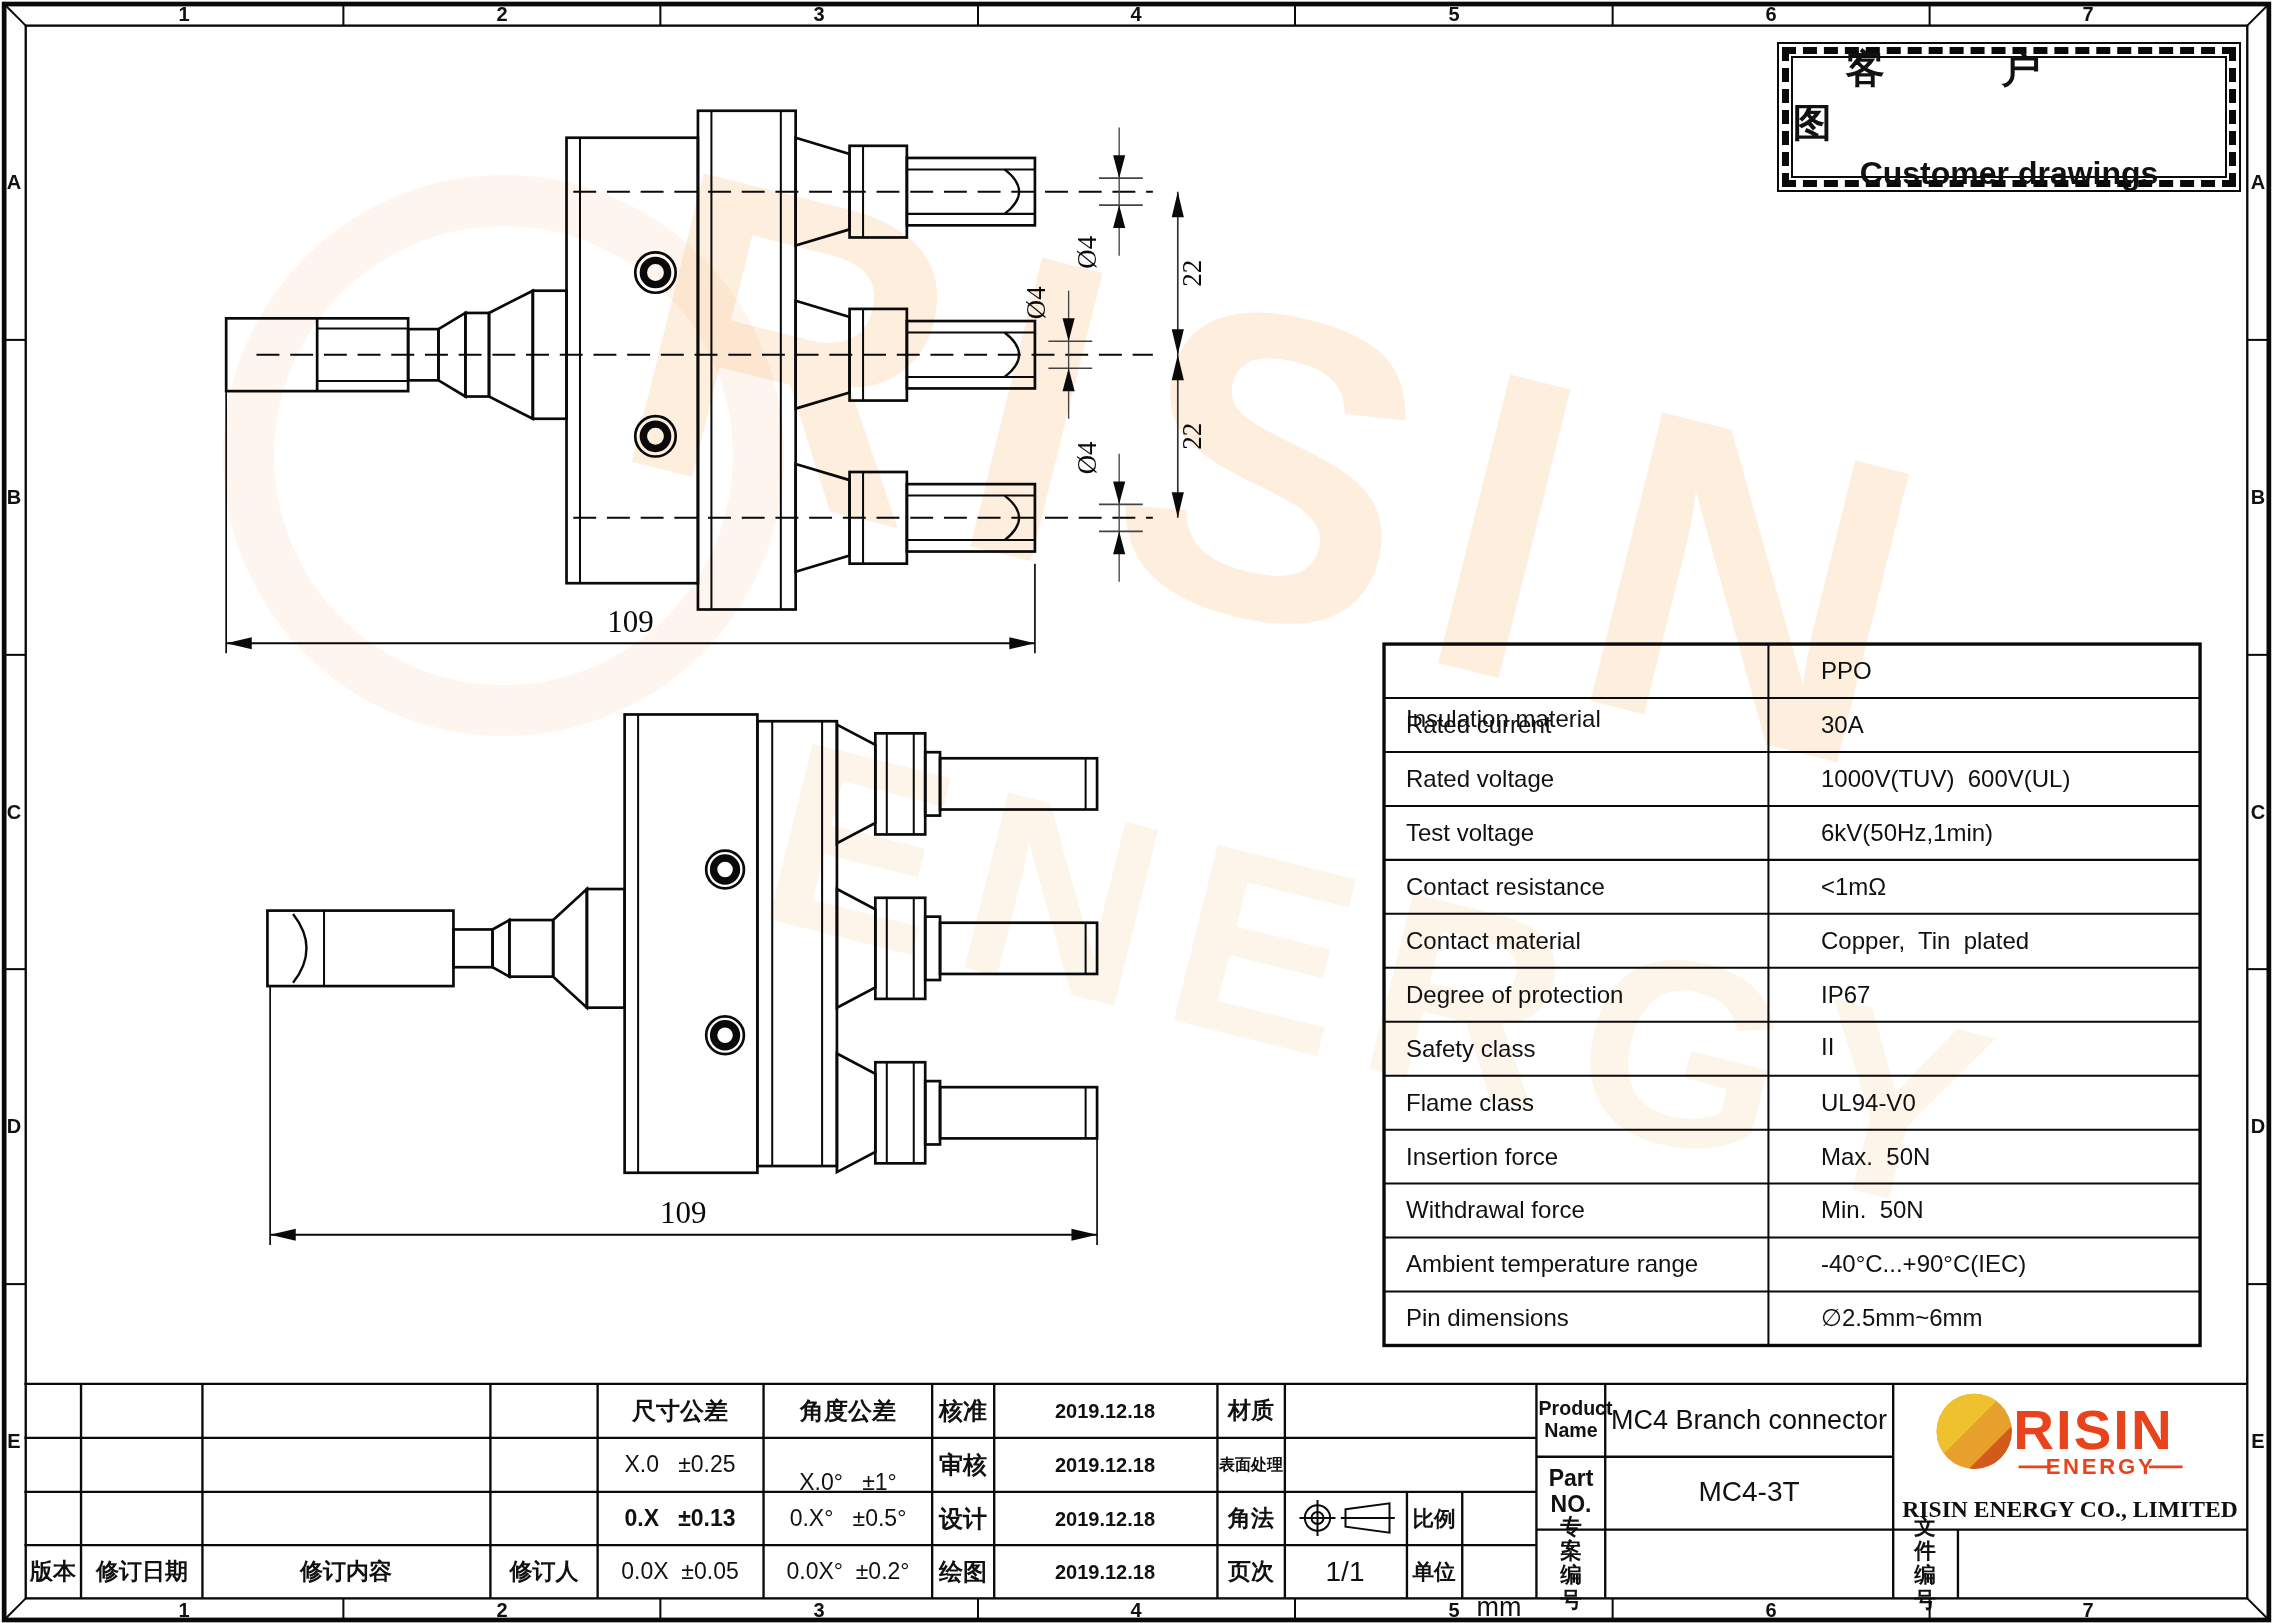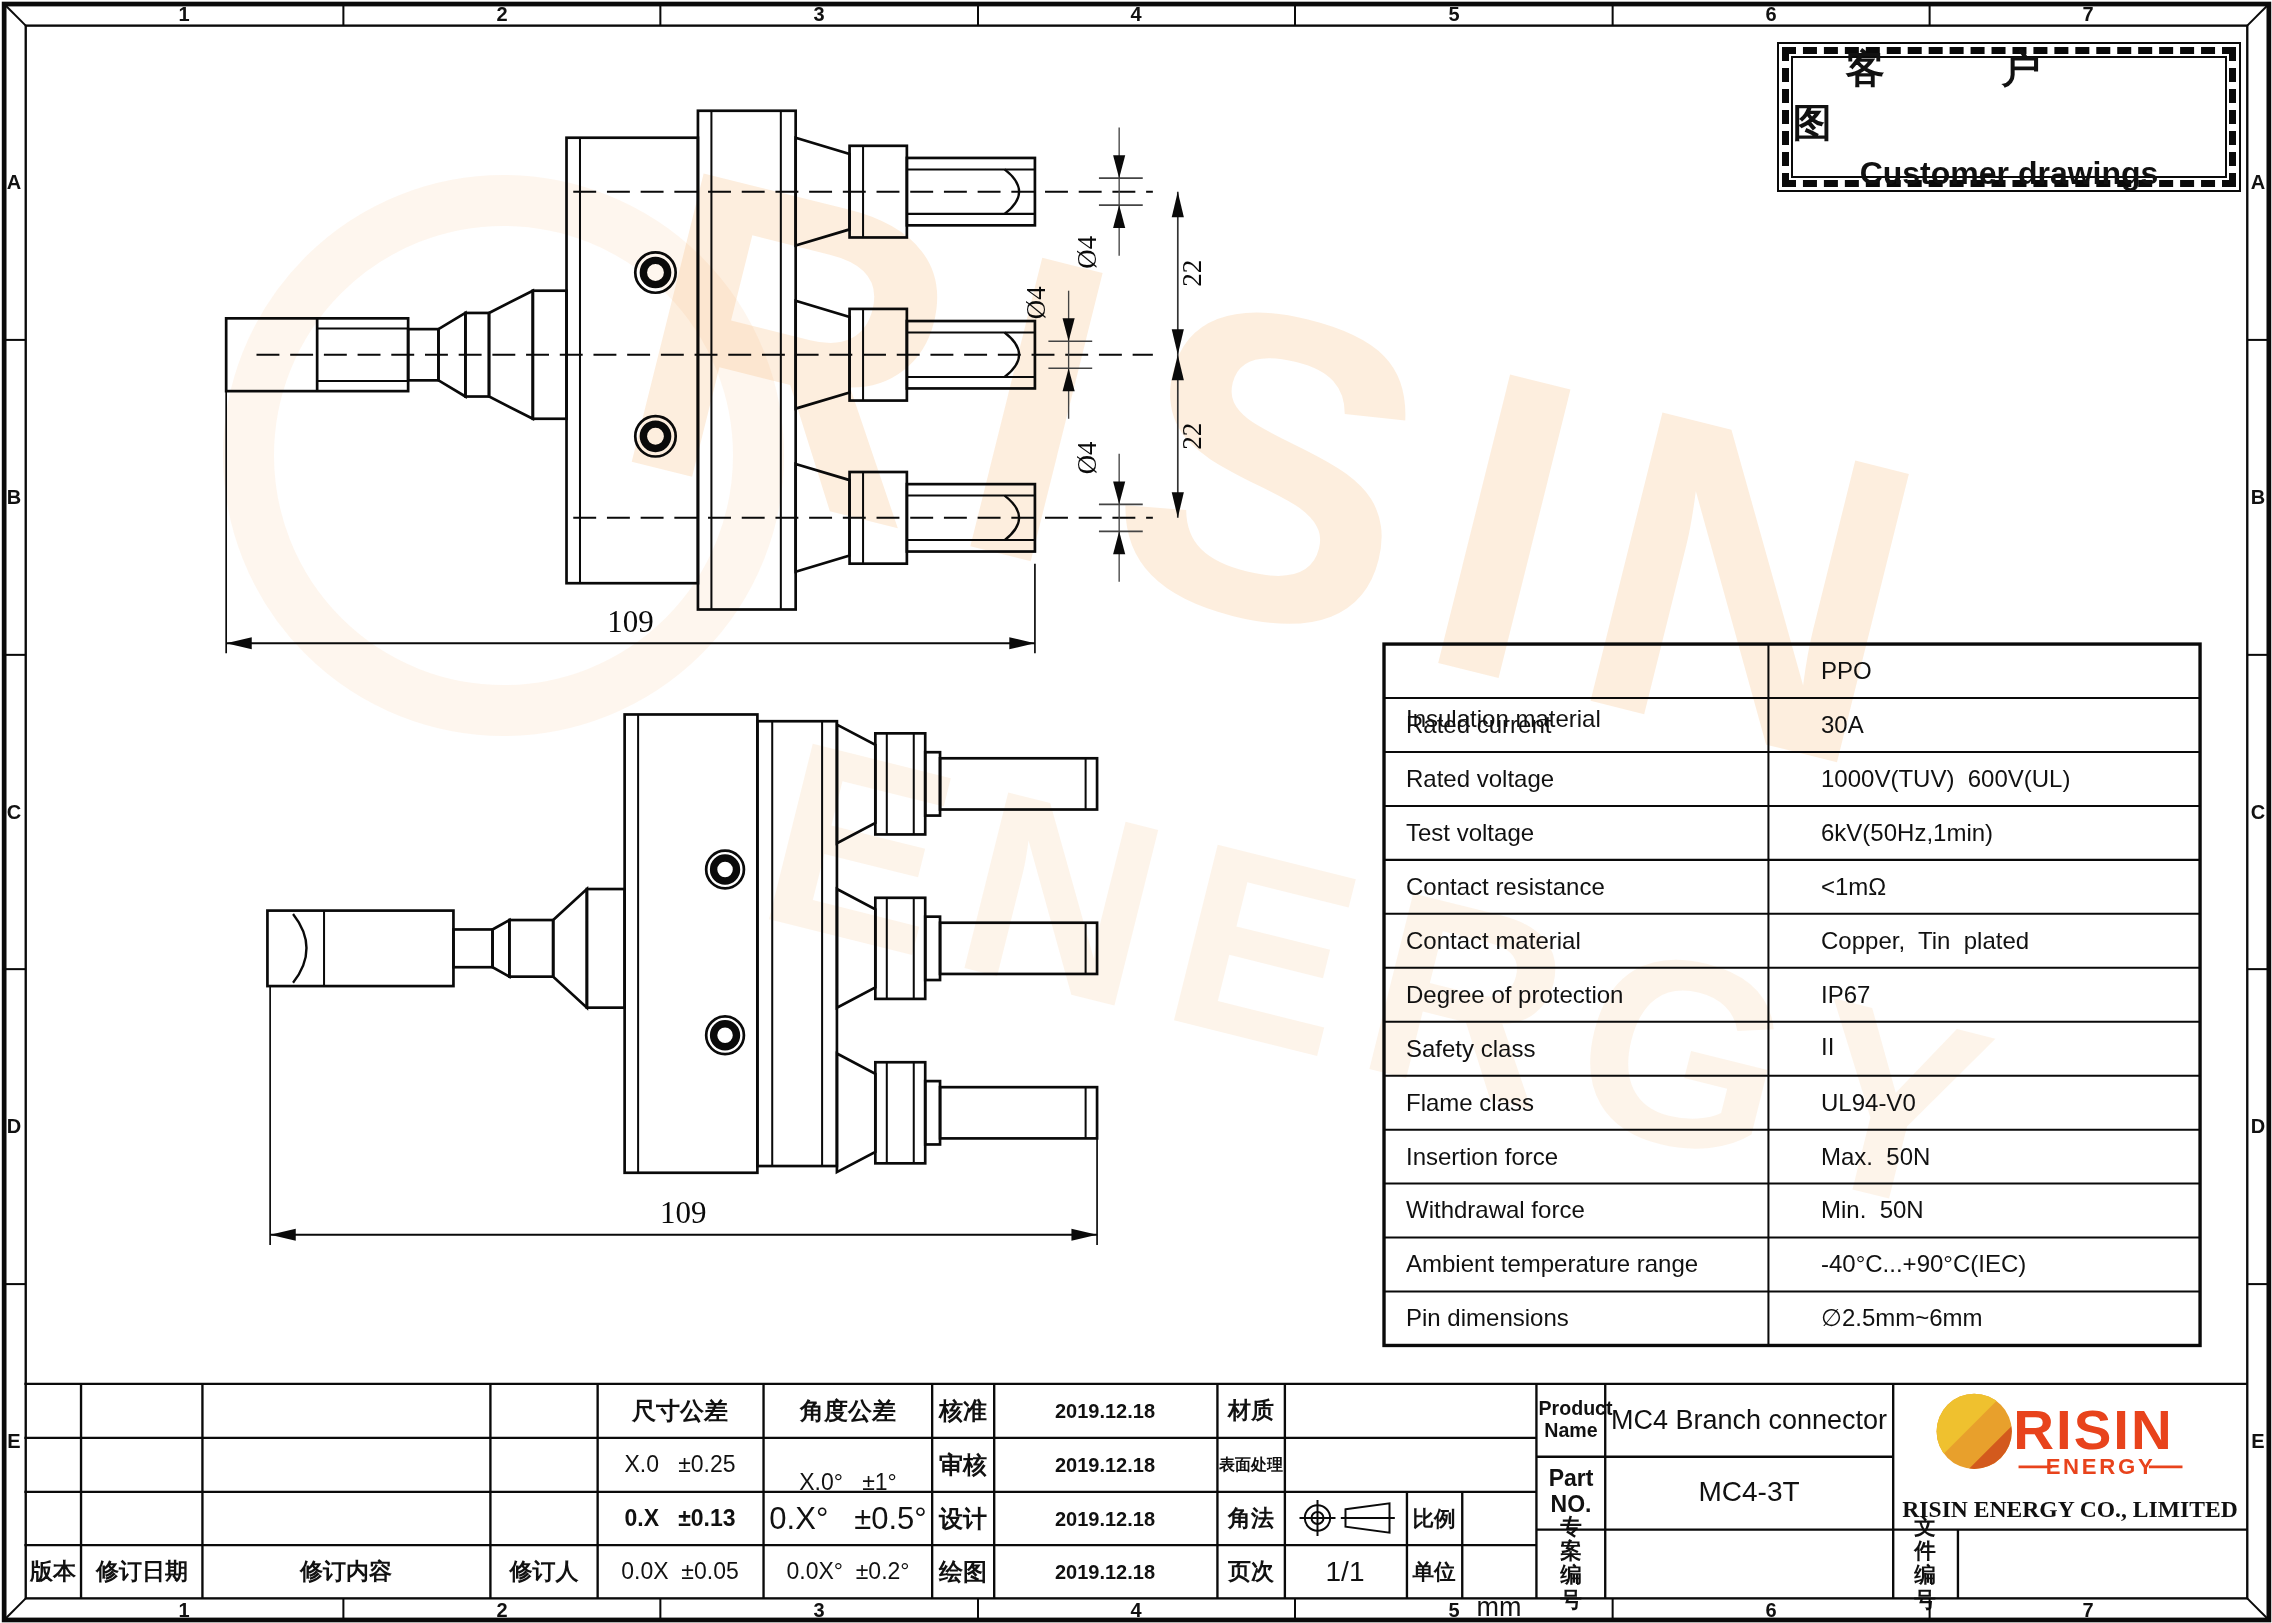--- a/index.html
+++ b/index.html
@@ -243,21 +243,21 @@
   <span class="t b" style="left:142px;top:1572px;font-size:23px;">修订日期</span>
   <span class="t b" style="left:346px;top:1572px;font-size:23px;">修订内容</span>
   <span class="t b" style="left:544px;top:1572px;font-size:23px;">修订人</span>
 
   <span class="t b" style="left:680px;top:1411px;font-size:24px;">尺寸公差</span>
   <span class="t b" style="left:848px;top:1411px;font-size:24px;">角度公差</span>
   <span class="t" style="left:680px;top:1465px;font-size:23px;">X.0   ±0.25</span>
   <span class="t" style="left:680px;top:1519px;font-size:23px;font-weight:bold;">0.X   ±0.13</span>
   <span class="t" style="left:680px;top:1572px;font-size:23px;">0.0X  ±0.05</span>
   <span class="t" style="left:848px;top:1465px;font-size:23px;margin-top:18px;">X.0°   ±1°</span>
-  <span class="t" style="left:848px;top:1519px;font-size:31px;">0.X°   ±0.5°</span>
+  <span class="t" style="left:848px;top:1519px;font-size:23px;">0.X°   ±0.5°</span>
   <span class="t" style="left:848px;top:1572px;font-size:23px;">0.0X°  ±0.2°</span>
 
   <span class="t b" style="left:963px;top:1411px;font-size:24px;">核准</span>
   <span class="t b" style="left:963px;top:1465px;font-size:24px;">审核</span>
   <span class="t b" style="left:963px;top:1519px;font-size:24px;">设计</span>
   <span class="t b" style="left:963px;top:1572px;font-size:24px;">绘图</span>
   <span class="t b" style="left:1105px;top:1411px;font-size:20px;">2019.12.18</span>
   <span class="t b" style="left:1105px;top:1465px;font-size:20px;">2019.12.18</span>
   <span class="t b" style="left:1105px;top:1519px;font-size:20px;">2019.12.18</span>
   <span class="t b" style="left:1105px;top:1572px;font-size:20px;">2019.12.18</span>

